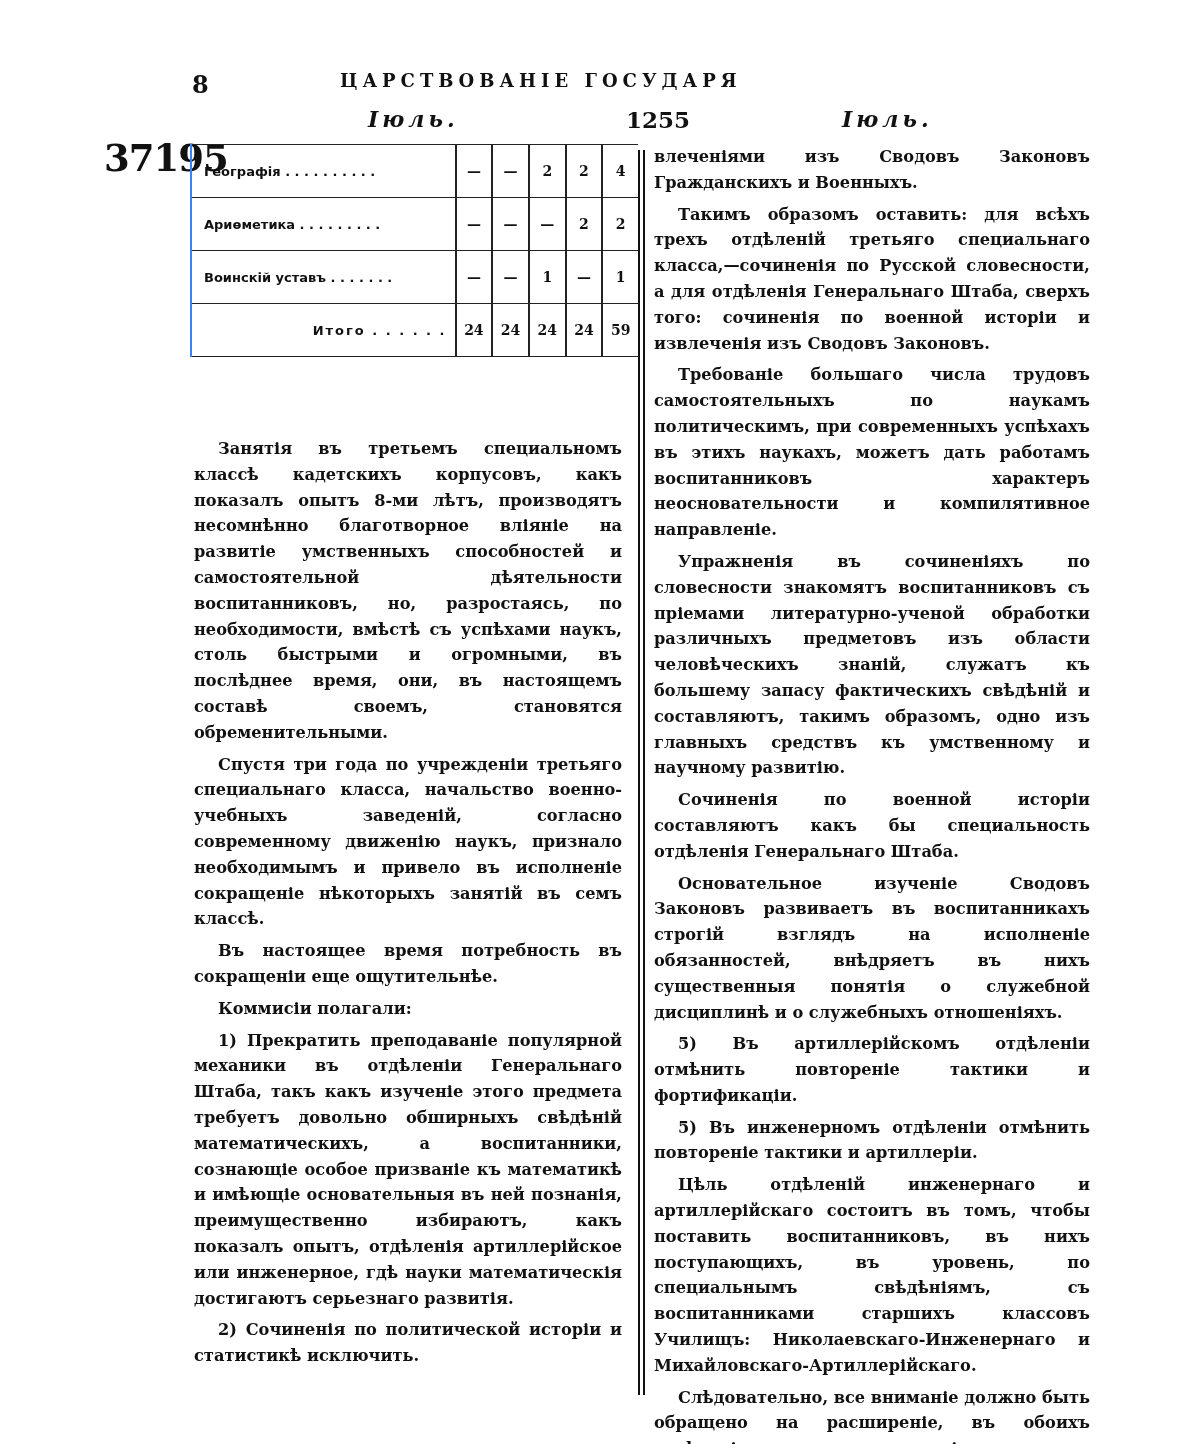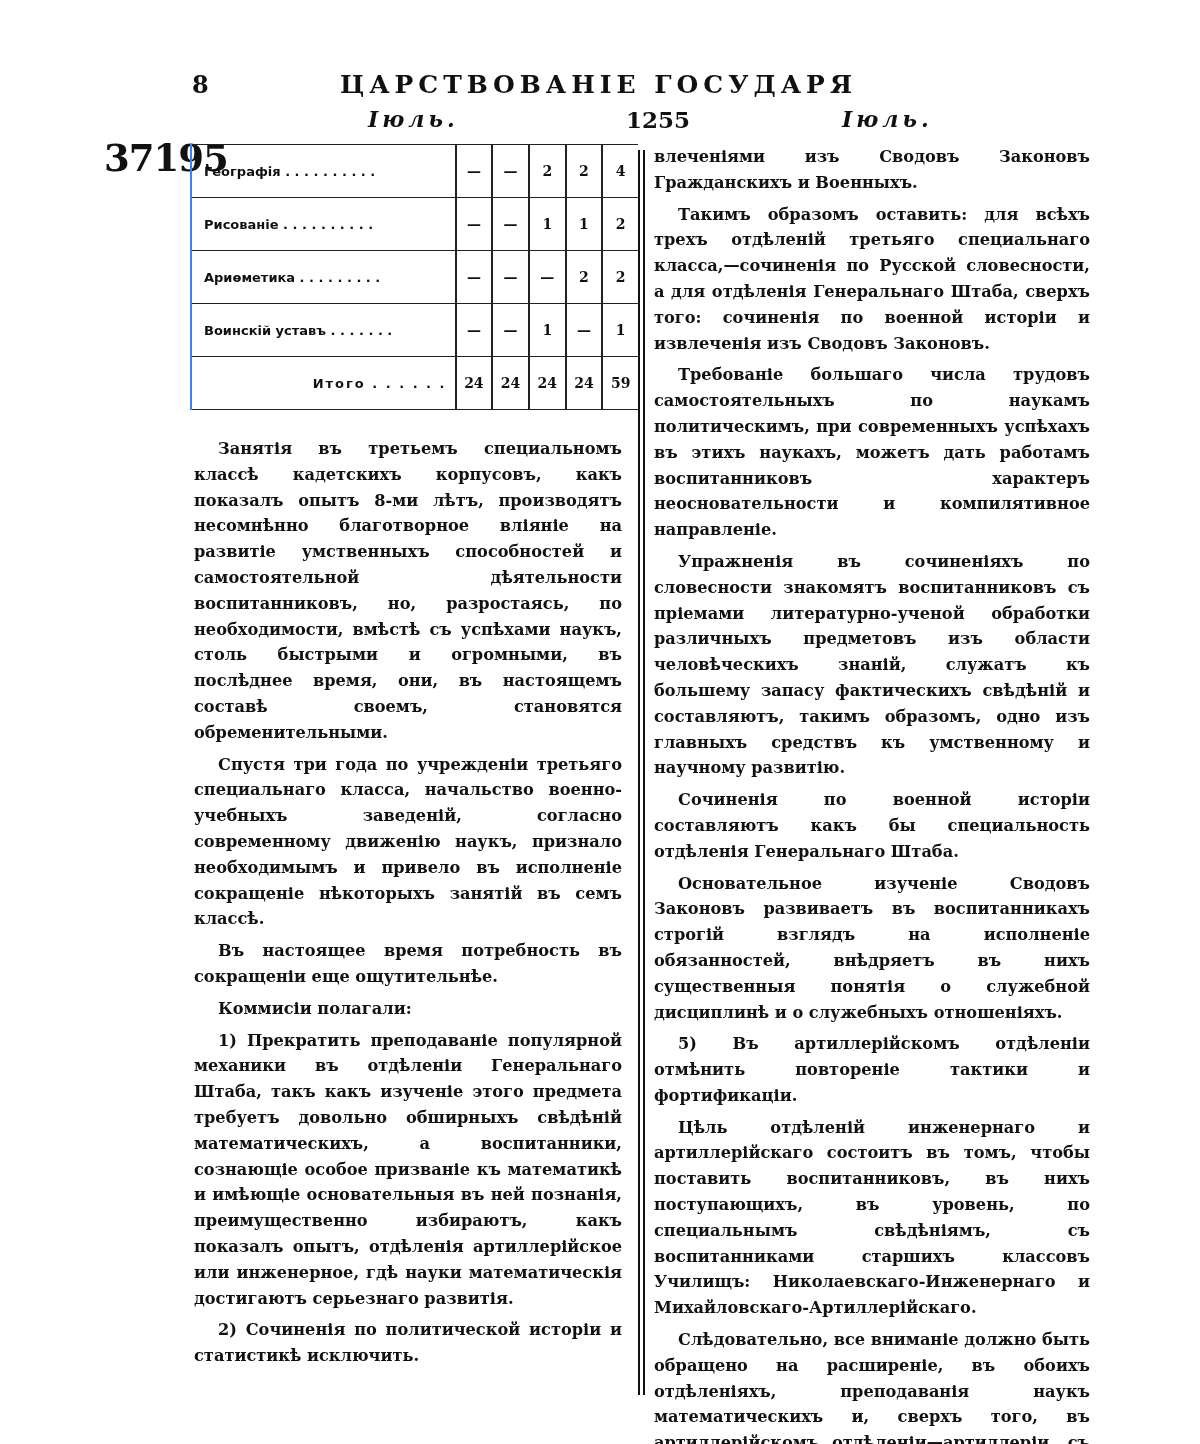--- a/index.html
+++ b/index.html
@@ -1,20 +1,20 @@
 <!DOCTYPE html>
 <html><head>
   <meta charset="utf-8">
   <style>
     html, body { margin: 0; padding: 0; background: #ffffff; }
     body { width: 1200px; height: 1444px; position: relative; overflow: hidden;
            font-family: "DejaVu Serif", "Liberation Serif", serif; color: #111; }
 
     .page-number { position: absolute; left: 192px; top: 70px; font-size: 24px; font-weight: bold; }
-    .running-head { position: absolute; left: 340px; top: 70px; font-size: 25px; font-weight: bold; letter-spacing: 5px; }
+    .running-head { position: absolute; left: 340px; top: 70px; font-size: 18px; font-weight: bold; letter-spacing: 5px; }
     .month-left { position: absolute; left: 368px; top: 106px; font-size: 22px; font-style: italic; font-weight: bold; letter-spacing: 4px; }
     .year { position: absolute; left: 626px; top: 106px; font-size: 23px; font-weight: bold; }
     .month-right { position: absolute; left: 842px; top: 106px; font-size: 22px; font-style: italic; font-weight: bold; letter-spacing: 4px; }
     .margin-number { position: absolute; left: 104px; top: 136px; font-size: 37px; font-weight: 900; letter-spacing: -1px; }
 
     
     .tbl { position: absolute; left: 190px; top: 144px; width: 448px; border-collapse: collapse;
            font-family: "DejaVu Sans", "Liberation Sans", sans-serif; font-weight: bold; font-size: 13px; }
     .tbl td { height: 52px; border-bottom: 1.5px solid #222; padding: 0; vertical-align: middle; }
     .tbl tr:first-child td { border-top: 1.5px solid #222; }
@@ -47,28 +47,20 @@
   <tbody id="tbl-body">
       <tr>
         <td class="label">Географія . . . . . . . . . .</td>
         <td class="num">—</td>
         <td class="num">—</td>
         <td class="num">2</td>
         <td class="num">2</td>
         <td class="num last">4</td>
       </tr>
       <tr>
-        <td class="label">Рисованіе . . . . . . . . . .</td>
-        <td class="num">—</td>
-        <td class="num">—</td>
-        <td class="num">1</td>
-        <td class="num">1</td>
-        <td class="num last">2</td>
-      </tr>
-      <tr>
         <td class="label">Ариѳметика . . . . . . . . .</td>
         <td class="num">—</td>
         <td class="num">—</td>
         <td class="num">—</td>
         <td class="num">2</td>
         <td class="num last">2</td>
       </tr>
       <tr>
         <td class="label">Воинскій уставъ . . . . . . .</td>
         <td class="num">—</td>
@@ -99,15 +91,16 @@
     <p>2) Сочиненія по политической исторіи и статистикѣ исключить.</p>
   </div>
 <div class="column right-col" id="right-col">
     <p class="cont">влеченіями изъ Сводовъ Законовъ Гражданскихъ и Военныхъ.</p>
     <p>Такимъ образомъ оставить: для всѣхъ трехъ отдѣленій третьяго специальнаго класса,—сочиненія по Русской словесности, а для отдѣленія Генеральнаго Штаба, сверхъ того: сочиненія по военной исторіи и извлеченія изъ Сводовъ Законовъ.</p>
     <p>Требованіе большаго числа трудовъ самостоятельныхъ по наукамъ политическимъ, при современныхъ успѣхахъ въ этихъ наукахъ, можетъ дать работамъ воспитанниковъ характеръ неосновательности и компилятивное направленіе.</p>
     <p>Упражненія въ сочиненіяхъ по словесности знакомятъ воспитанниковъ съ пріемами литературно-ученой обработки различныхъ предметовъ изъ области человѣческихъ знаній, служатъ къ большему запасу фактическихъ свѣдѣній и составляютъ, такимъ образомъ, одно изъ главныхъ средствъ къ умственному и научному развитію.</p>
     <p>Сочиненія по военной исторіи составляютъ какъ бы специальность отдѣленія Генеральнаго Штаба.</p>
     <p>Основательное изученіе Сводовъ Законовъ развиваетъ въ воспитанникахъ строгій взглядъ на исполненіе обязанностей, внѣдряетъ въ нихъ существенныя понятія о служебной дисциплинѣ и о служебныхъ отношеніяхъ.</p>
     <p>5) Въ артиллерійскомъ отдѣленіи отмѣнить повтореніе тактики и фортификаціи.</p>
+    <p>5) Въ инженерномъ отдѣленіи отмѣнить повтореніе тактики и артиллеріи.</p>
     <p>Цѣль отдѣленій инженернаго и артиллерійскаго состоитъ въ томъ, чтобы поставить воспитанниковъ, въ нихъ поступающихъ, въ уровень, по специальнымъ свѣдѣніямъ, съ воспитанниками старшихъ классовъ Училищъ: Николаевскаго-Инженернаго и Михайловскаго-Артиллерійскаго.</p>
     <p>Слѣдовательно, все вниманіе должно быть обращено на расширеніе, въ обоихъ отдѣленіяхъ, преподаванія наукъ математическихъ и, сверхъ того, въ артиллерійскомъ отдѣленіи—артиллеріи, съ ея приложеніями, въ инженер-</p>
   </div>
 
 </body></html>

